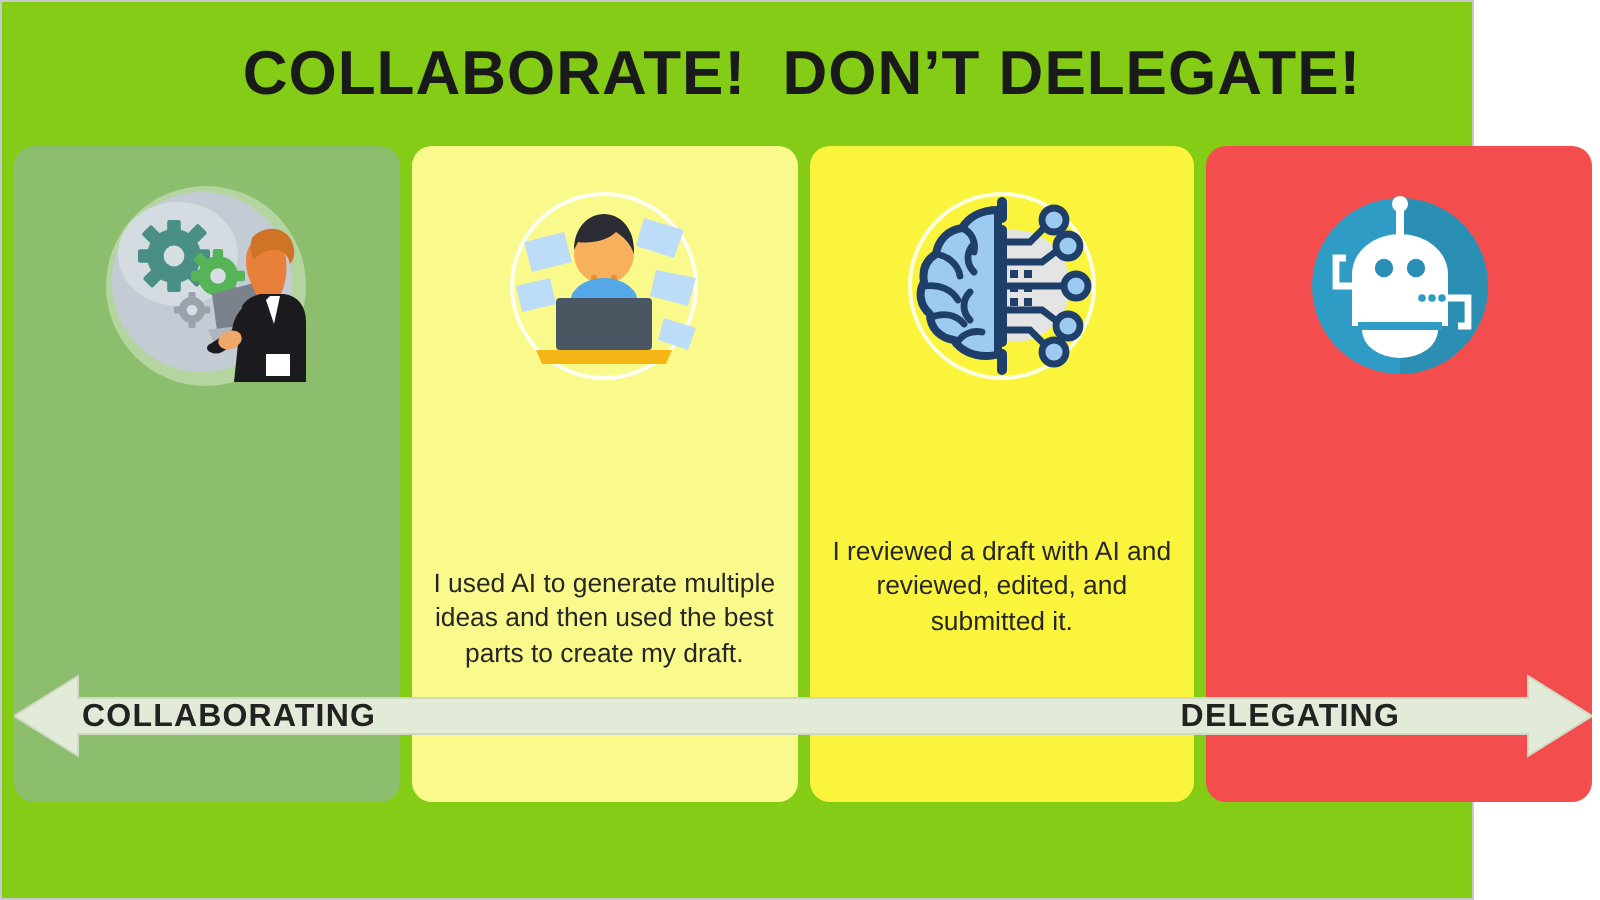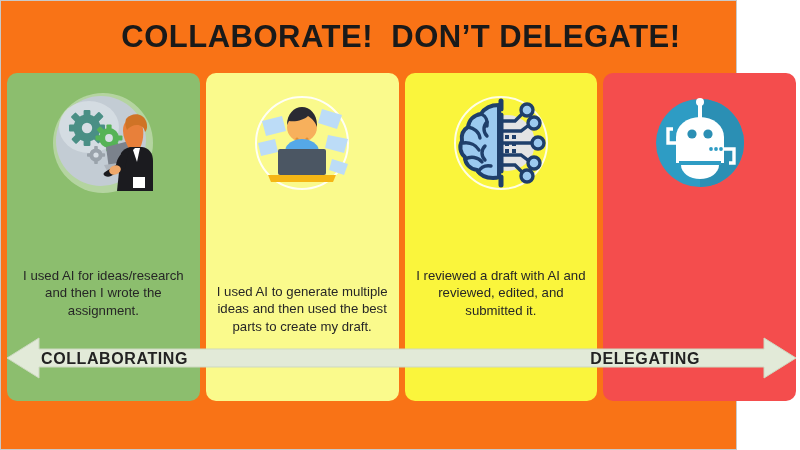--- a/index.html
+++ b/index.html
@@ -5,21 +5,21 @@
   * { box-sizing: border-box; margin: 0; padding: 0; }
   html, body {
     width: 800px; height: 450px;
     background: #ffffff;
     font-family: "Liberation Sans", sans-serif;
     overflow: hidden;
   }
   #frame {
     position: relative;
     width: 737px; height: 450px;
-    background: #f97316;
+    background: #84cc16;
     border: 1px solid #c9c9c9;
   }
   
   #title {
     position: absolute;
     top: 18px; left: 0; width: 800px;
     text-align: center;
     font-size: 31px;
     font-weight: 700;
     letter-spacing: 0.5px;
@@ -137,21 +137,20 @@
 
           <path d="M76 30 c7-4 15 0 16 8 1 8-1 15-3 19 l-11 1 c-3-6-6-12-6-18 0-5 1-8 4-10 z" fill="#e8803a"></path>
           <path d="M75 28 c6-7 17-6 20 2 2 5 1 9-1 11 -1-5-4-7-8-7 -4 0-8 2-10 5 -2-4-2-8-1-11 z" fill="#cf7326"></path>
           <path d="M79 56 c-4 1-7 3-9 6 l-4 38 36 0 0-30 c0-8-4-13-11-14 z" fill="#1b1b1f"></path>
           <path d="M84 57 l5 0 -3 14 -4-12 z" fill="#ffffff"></path>
           <path d="M78 58 c-8 3-12 9-13 16 l-11 7 c-2 1-2 3 0 4 2 1 4 1 6 0 l14-8 z" fill="#1b1b1f"></path>
           <ellipse cx="64" cy="79" rx="6" ry="4.5" fill="#f0a86a" transform="rotate(-20 64 79)"></ellipse>
           <rect x="82" y="86" width="12" height="11" fill="#ffffff"></rect>
         </svg>
       </div>
-      <div class="caption">I used AI for ideas/research and then I wrote the assignment.</div>
     </div>
 
 
     <div class="col" style="background:#fafa8c">
       <div class="icon-wrap">
         <svg width="104" height="104" viewBox="0 0 104 104">
           <circle cx="52" cy="52" r="46" fill="none" stroke="#ffffff" stroke-width="2" opacity="0.9"></circle>
 
           <g fill="#bcdcf7">
             <path d="M12 30 l20-5 4 15 -20 5 z"></path>

